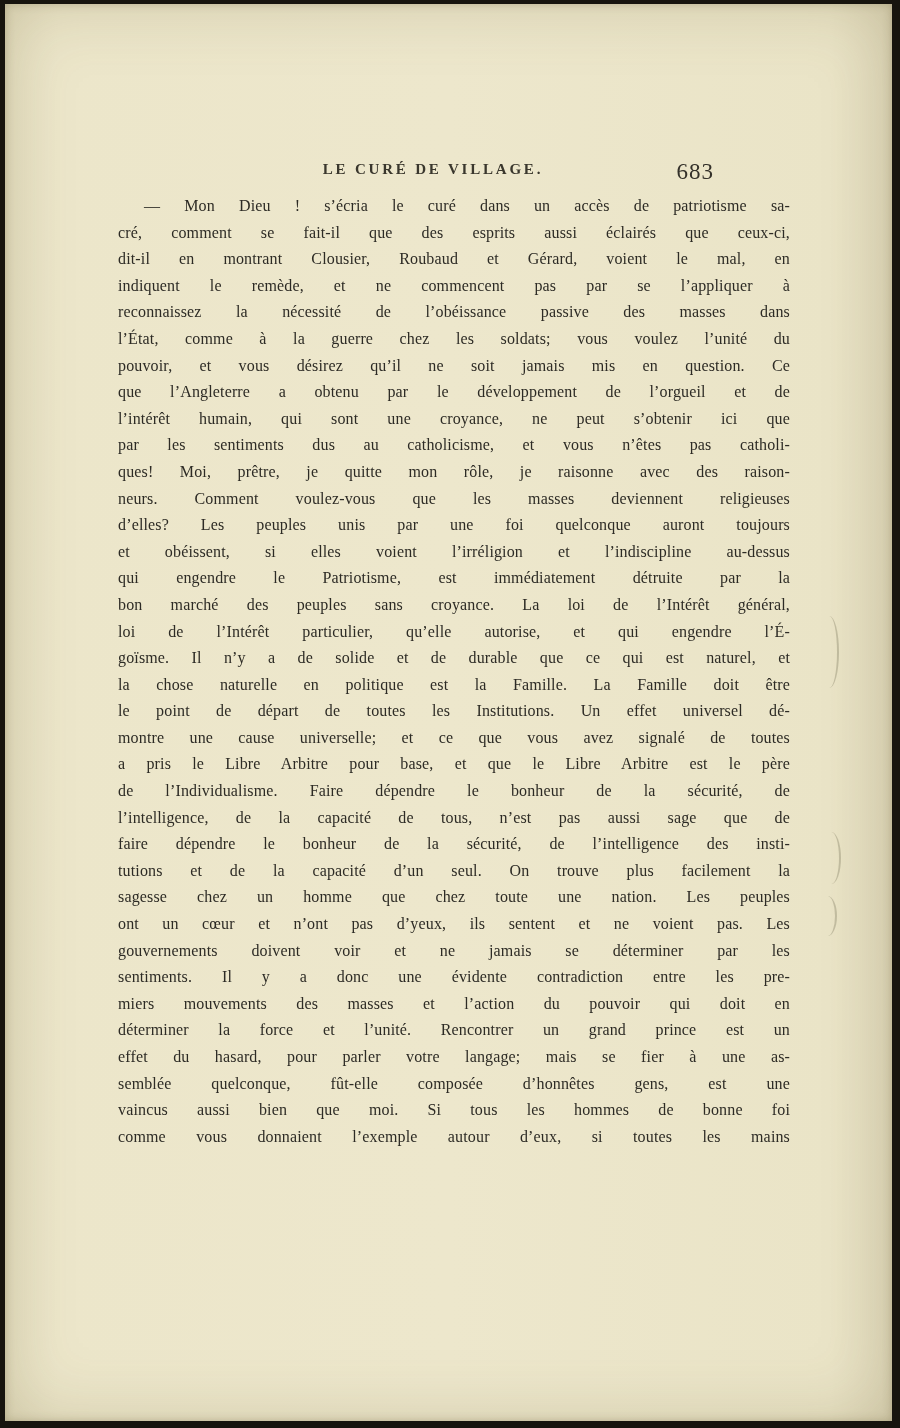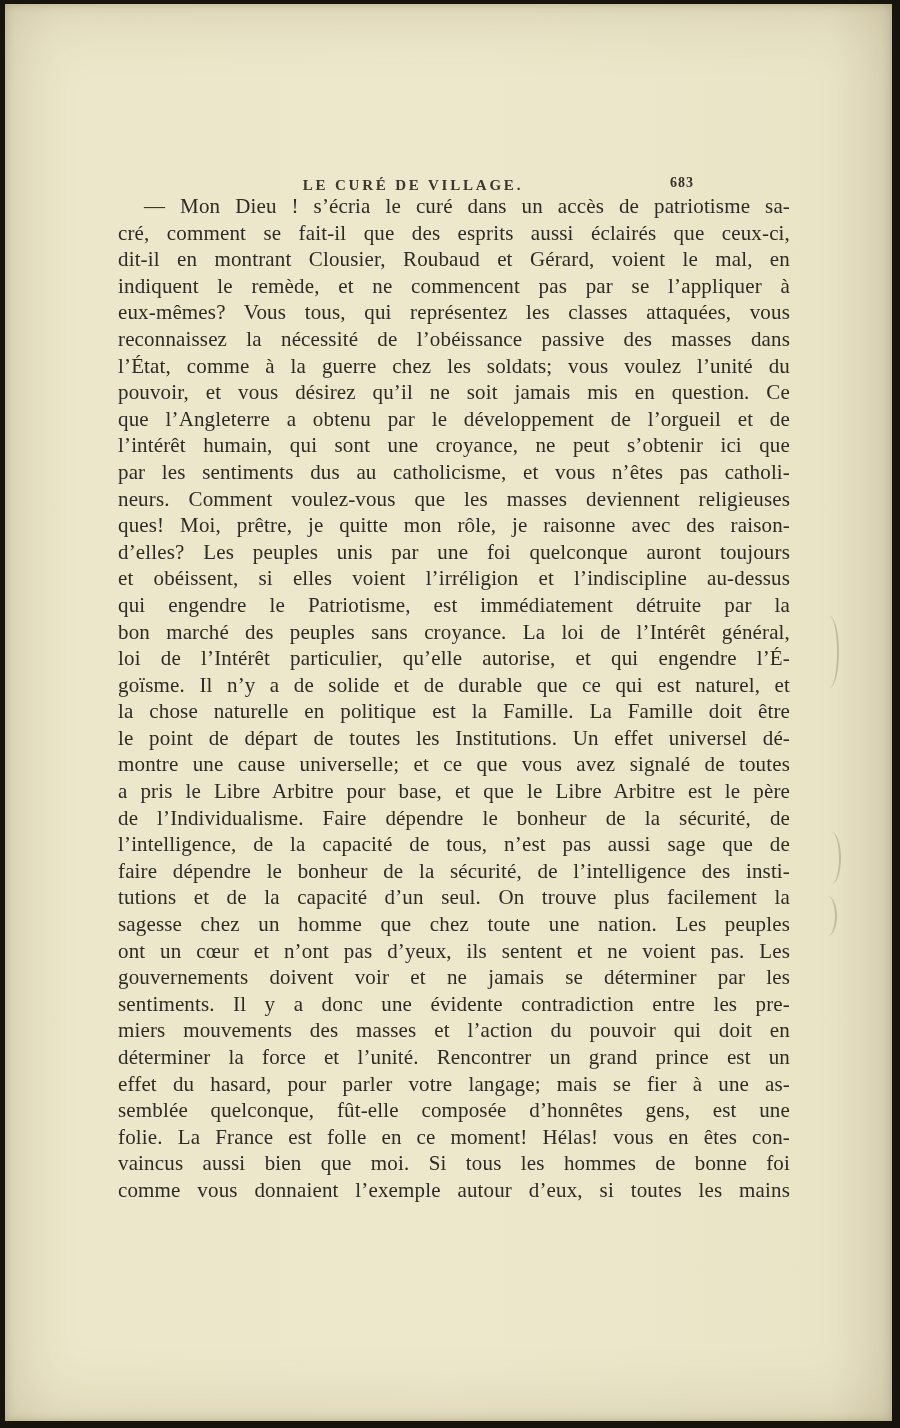--- a/index.html
+++ b/index.html
@@ -20,52 +20,51 @@
     top: 4px;
     right: 8px;
     bottom: 7px;
     background: linear-gradient(90deg, #e7e1c4 0%, #ece6ca 6%, #ede7cc 50%, #eae4c7 93%, #e0d9bc 100%);
     box-shadow:
       inset 0 0 70px rgba(110, 95, 45, 0.22),
       inset 0 0 10px rgba(70, 60, 25, 0.25);
   }
   .running-header {
     position: absolute;
-    left: 103px;
+    left: 123px;
     top: 157px;
     width: 672px;
     height: 22px;
     color: #38352c;
-    margin-top: 16px;
   }
   .header-title {
     position: absolute;
     left: 0;
     width: 610px;
     text-align: center;
     font-size: 15px;
     font-weight: bold;
     letter-spacing: 2.8px;
     color: #3a372d;
   }
   .page-number {
     position: absolute;
     right: 86px;
     top: -2px;
-    font-size: 14px;
-    font-weight: bold;
+    font-size: 23px;
+    font-weight: normal;
     letter-spacing: 1px;
     color: #34312a;
   }
   .text-block {
     position: absolute;
     left: 113px;
     top: 189px;
     width: 672px;
-    font-size: 21px;
+    font-size: 16px;
     line-height: 26.6px;
     color: #2d2b25;
     letter-spacing: 0.15px;
   }
   .line {
     text-align: justify;
     text-align-last: justify;
     -moz-text-align-last: justify;
     white-space: normal;
   }
@@ -91,29 +90,28 @@
     <div class="header-title">LE CURÉ DE VILLAGE.</div>
     <div class="page-number">683</div>
   </div>
 
   <div class="text-block">
 
   <div class="line">— Mon Dieu ! s’écria le curé dans un accès de patriotisme sa-</div>
       <div class="line">cré, comment se fait-il que des esprits aussi éclairés que ceux-ci,</div>
       <div class="line">dit-il en montrant Clousier, Roubaud et Gérard, voient le mal, en</div>
       <div class="line">indiquent le remède, et ne commencent pas par se l’appliquer à</div>
-      <div class="line">eux-mêmes? Vous tous, qui représentez les classes attaquées, vous</div>
       <div class="line">reconnaissez la nécessité de l’obéissance passive des masses dans</div>
       <div class="line">l’État, comme à la guerre chez les soldats; vous voulez l’unité du</div>
       <div class="line">pouvoir, et vous désirez qu’il ne soit jamais mis en question. Ce</div>
       <div class="line">que l’Angleterre a obtenu par le développement de l’orgueil et de</div>
       <div class="line">l’intérêt humain, qui sont une croyance, ne peut s’obtenir ici que</div>
       <div class="line">par les sentiments dus au catholicisme, et vous n’êtes pas catholi-</div>
+      <div class="line">ques! Moi, prêtre, je quitte mon rôle, je raisonne avec des raison-</div>
       <div class="line">neurs. Comment voulez-vous que les masses deviennent religieuses</div>
-      <div class="line">ques! Moi, prêtre, je quitte mon rôle, je raisonne avec des raison-</div>
       <div class="line">d’elles? Les peuples unis par une foi quelconque auront toujours</div>
       <div class="line">et obéissent, si elles voient l’irréligion et l’indiscipline au-dessus</div>
       <div class="line">qui engendre le Patriotisme, est immédiatement détruite par la</div>
       <div class="line">bon marché des peuples sans croyance. La loi de l’Intérêt général,</div>
       <div class="line">loi de l’Intérêt particulier, qu’elle autorise, et qui engendre l’É-</div>
       <div class="line">goïsme. Il n’y a de solide et de durable que ce qui est naturel, et</div>
       <div class="line">la chose naturelle en politique est la Famille. La Famille doit être</div>
       <div class="line">le point de départ de toutes les Institutions. Un effet universel dé-</div>
       <div class="line">montre une cause universelle; et ce que vous avez signalé de toutes</div>
       <div class="line">a pris le Libre Arbitre pour base, et que le Libre Arbitre est le père</div>
@@ -122,21 +120,20 @@
       <div class="line">faire dépendre le bonheur de la sécurité, de l’intelligence des insti-</div>
       <div class="line">tutions et de la capacité d’un seul. On trouve plus facilement la</div>
       <div class="line">sagesse chez un homme que chez toute une nation. Les peuples</div>
       <div class="line">ont un cœur et n’ont pas d’yeux, ils sentent et ne voient pas. Les</div>
       <div class="line">gouvernements doivent voir et ne jamais se déterminer par les</div>
       <div class="line">sentiments. Il y a donc une évidente contradiction entre les pre-</div>
       <div class="line">miers mouvements des masses et l’action du pouvoir qui doit en</div>
       <div class="line">déterminer la force et l’unité. Rencontrer un grand prince est un</div>
       <div class="line">effet du hasard, pour parler votre langage; mais se fier à une as-</div>
       <div class="line">semblée quelconque, fût-elle composée d’honnêtes gens, est une</div>
-      <div class="line">folie. La France est folle en ce moment! Hélas! vous en êtes con-</div>
       <div class="line">vaincus aussi bien que moi. Si tous les hommes de bonne foi</div>
       <div class="line">comme vous donnaient l’exemple autour d’eux, si toutes les mains</div>
     </div>
 
   <div class="pencil-mark mark-1"></div>
   <div class="pencil-mark mark-2"></div>
   <div class="pencil-mark mark-3"></div>
 
 </div>
 

